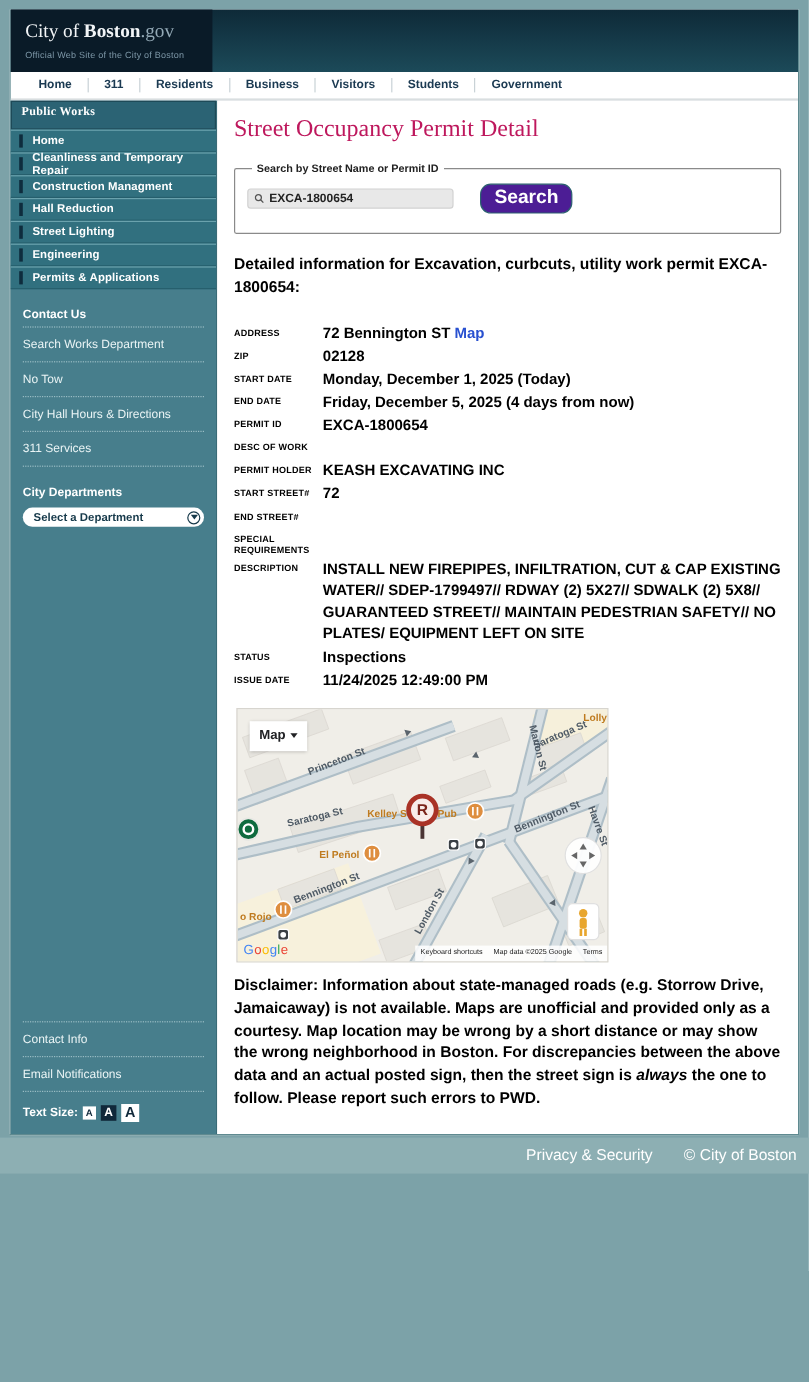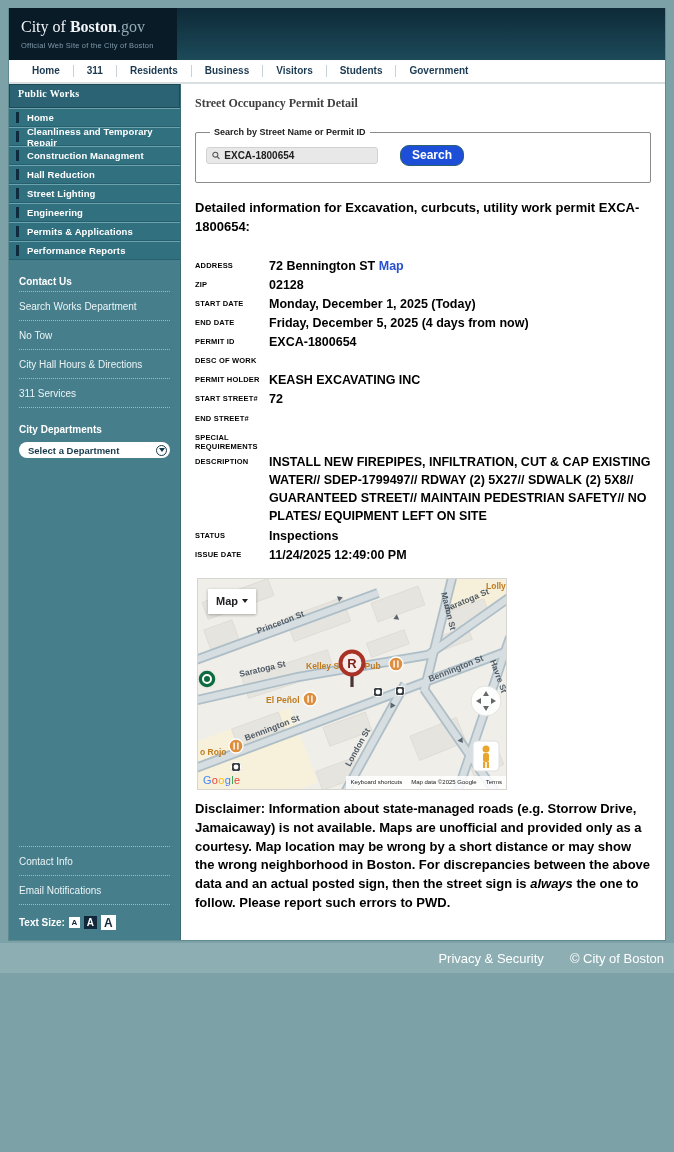--- a/index.html
+++ b/index.html
@@ -47,27 +47,27 @@
   .sb-bottom { padding:0 10px 10px; }
   .textsize-row { display:flex; align-items:center; gap:4px; margin-top:10px; }
   .textsize-label { font-size:10px; font-weight:bold; color:#FFFFFF;text-align:right; }
   .ts-box { display:flex; align-items:center; justify-content:center; font-weight:bold; cursor:pointer; }
   .ts-a1 { width:11px; height:11px; background:#FFFFFF; color:#10283A; font-size:8px; }
   .ts-a2 { width:13px; height:13px; background:#10283A; color:#FFFFFF; font-size:10px; }
   .ts-a3 { width:15px; height:15px; background:#FFFFFF; color:#10283A; font-size:12px; }
 
   
   .main { flex:1; background:#FFFFFF; padding:10px 14px 0 14px; }
-  .h1 { font-family:"Liberation Serif", serif; font-size:12px; font-weight:bold; color:#404040; margin:2px 0 16px; }
+  .h1 { font-family:"Liberation Serif", serif; font-size:20px; font-weight:normal; color:#be185d; margin:2px 0 16px; }
   fieldset.search { border:1px solid #8A8A8A; border-radius:2px; padding:8px 10px 16px; margin-bottom:14px; }
   fieldset.search legend { font-size:9px; font-weight:bold; color:#222; padding:0 4px; margin-left:4px; }
   .search-row { display:flex; align-items:center; gap:22px; }
   .search-box { background:#E8E8E8; border:1px solid #D2D2D2; border-radius:3px; width:172px; height:17px; display:flex; align-items:center; padding:0 5px; gap:4px; }
   .search-box input { border:none; background:transparent; outline:none; font-family:"Liberation Sans",sans-serif; font-size:10px; font-weight:bold; color:#222; width:100%; }
-  .btn-search { background:#1d4ed8; border:1px solid #2C6170; border-radius:9px; color:#fff; font-size:12px; font-weight:bold; padding:2px 11px 3px; cursor:pointer; }
+  .btn-search { background:#4c1d95; border:1px solid #2C6170; border-radius:9px; color:#fff; font-size:16px; font-weight:bold; padding:2px 11px 3px; cursor:pointer; }
   .intro { font-size:13px; font-weight:600; color:#000; line-height:1.45; margin:16px 0 20px; }
 
   .detail-row { display:flex; margin-bottom:1px; min-height:18px; }
   .detail-label { width:74px; flex:none; font-size:7.5px; font-weight:bold; color:#000; letter-spacing:.2px; padding-top:4px; line-height:1.3; }
   .detail-value { font-size:12.5px; font-weight:600; color:#000; line-height:1.45; }
   .detail-value .blink { color:#2850D0; cursor:pointer; font-weight:600; }
   .desc-bold { font-weight:bold; }
 
   
   .mapwrap { position:relative; width:310px; height:212px; margin:14px 0 10px 2px; border:1px solid #D7D5CF; overflow:hidden; background:#F0EEE8; }
@@ -133,24 +133,20 @@
           <span class="sb-tick"></span>
           <span class="sb-menu-label">Street Lighting</span>
         </div>
         <div class="sb-menu-item">
           <span class="sb-tick"></span>
           <span class="sb-menu-label">Engineering</span>
         </div>
         <div class="sb-menu-item">
           <span class="sb-tick"></span>
           <span class="sb-menu-label">Permits &amp; Applications</span>
-        </div>
-        <div class="sb-menu-item">
-          <span class="sb-tick"></span>
-          <span class="sb-menu-label">Performance Reports</span>
         </div>
 
         <div class="sb-section">
           <div class="sb-head">Contact Us</div>
           <hr class="sb-dots">
           <div class="sb-link">Search Works Department</div>
           <hr class="sb-dots">
           <div class="sb-link">No Tow</div>
           <hr class="sb-dots">
           <div class="sb-link">City Hall Hours &amp; Directions</div>

